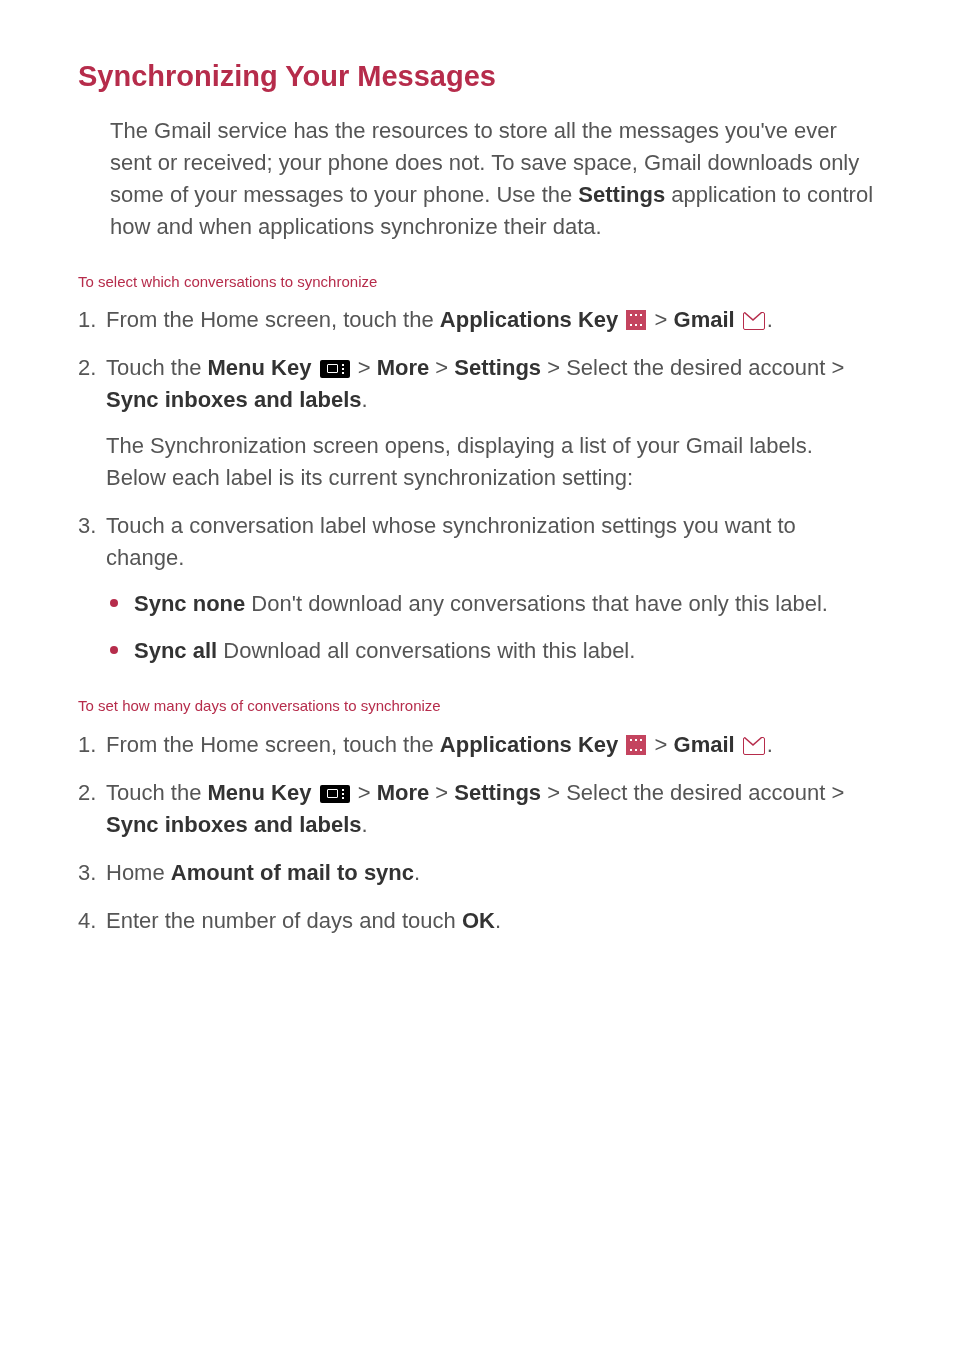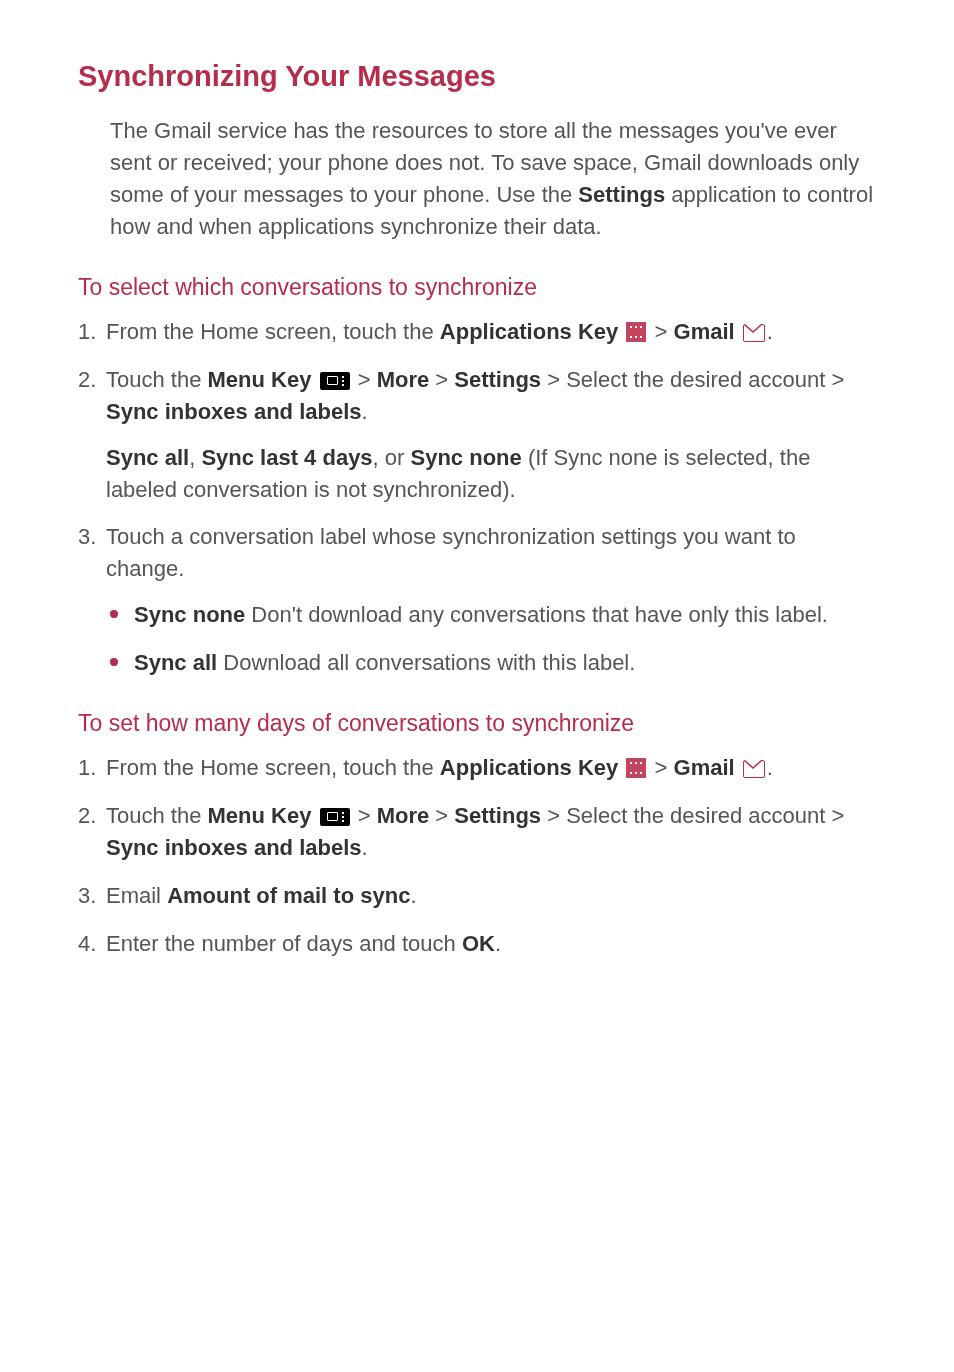--- a/index.html
+++ b/index.html
@@ -38,21 +38,21 @@
     top: 2px;
   }
   .h2 {
     color: #b62c4b;
     font-size: 29px;
     font-weight: 700;
     margin-bottom: 18px;
   }
   .h3 {
     color: #b62c4b;
-    font-size: 23px;
+    font-size: 15px;
     font-weight: 500;
     margin-top: 28px;
     margin-bottom: 12px;
   }
   .para {
     margin-bottom: 14px;
     margin-left: 32px;
   }
   .bold { font-weight: 600; color: #333; }
   ol.steps {
@@ -196,23 +196,21 @@
     <li>
       <span>From the Home screen, touch the </span><span class="bold">Applications Key</span>
       <span class="icon-apps"></span><span> &gt; </span><span class="bold">Gmail</span>
       <span class="icon-gmail"></span><span>.</span>
     </li>
     <li>
       <span>Touch the </span><span class="bold">Menu Key</span>
       <span class="icon-menu"></span><span> &gt; </span><span class="bold">More</span><span> &gt; </span><span class="bold">Settings</span><span> &gt; Select the desired account &gt; </span><span class="bold">Sync inboxes and labels</span><span>.</span>
 
       <div class="inner">
-        <div>
-          <span class="bold">Sync all</span><span>, </span><span class="bold">Sync last 4 days</span><span>, or </span><span class="bold">Sync none</span><span> (If Sync none is selected, the labeled conversation is not synchronized).</span>
-        </div>
+        <div>The Synchronization screen opens, displaying a list of your Gmail labels. Below each label is its current synchronization setting:</div>
       </div>
     </li>
     <li>
       <span>Touch a conversation label whose synchronization settings you want to change.</span>
       <ul class="bullets">
         <li>
           <span class="bold">Sync none</span><span>  Don't download any conversations that have only this label.</span>
         </li>
         <li>
           <span class="bold">Sync all</span><span>  Download all conversations with this label.</span>
@@ -227,20 +225,20 @@
     <li>
       <span>From the Home screen, touch the </span><span class="bold">Applications Key</span>
       <span class="icon-apps"></span><span> &gt; </span><span class="bold">Gmail</span>
       <span class="icon-gmail"></span><span>.</span>
     </li>
     <li>
       <span>Touch the </span><span class="bold">Menu Key</span>
       <span class="icon-menu"></span><span> &gt; </span><span class="bold">More</span><span> &gt; </span><span class="bold">Settings</span><span> &gt; Select the desired account &gt; </span><span class="bold">Sync inboxes and labels</span><span>.</span>
     </li>
     <li>
-      <span>Email </span><span class="bold">Amount of mail to sync</span><span>.</span>
+      <span>Home </span><span class="bold">Amount of mail to sync</span><span>.</span>
     </li>
     <li>
       <span>Enter the number of days and touch </span><span class="bold">OK</span><span>.</span>
     </li>
   </ol>
 
 </div>
 
 </body></html>

